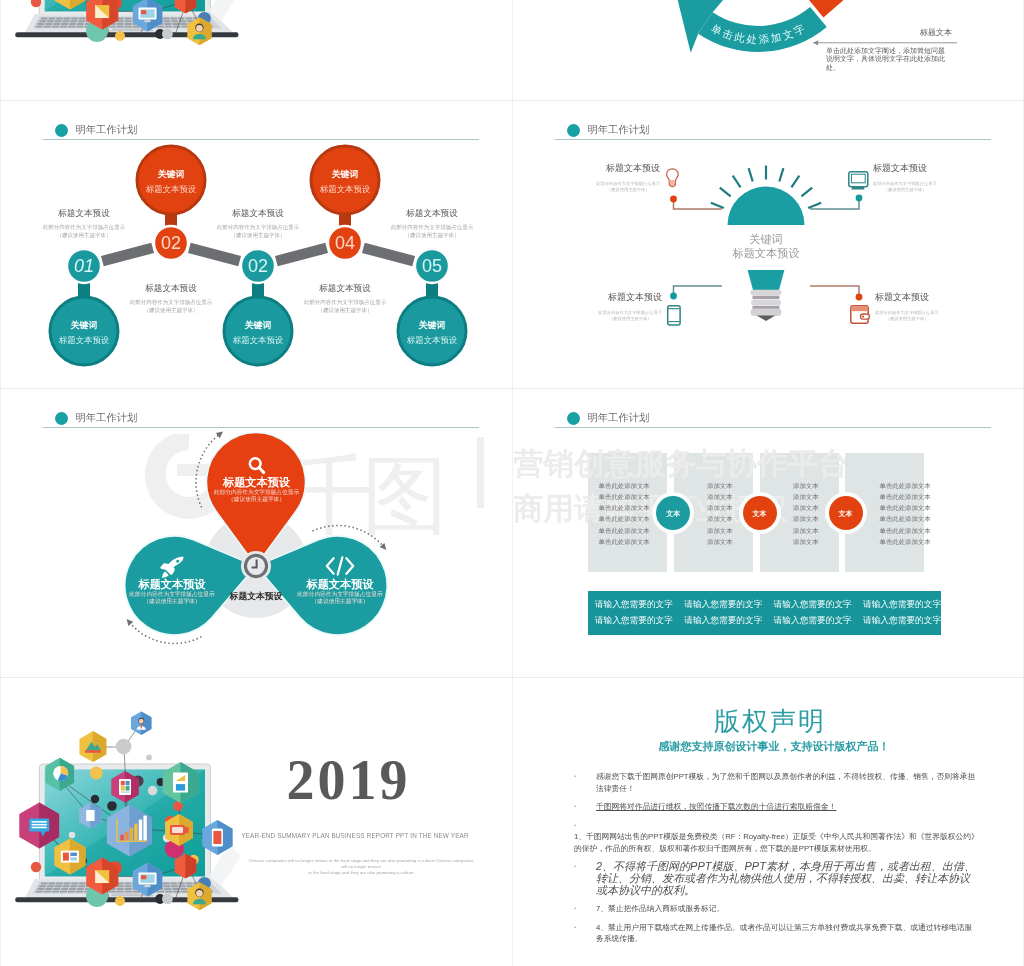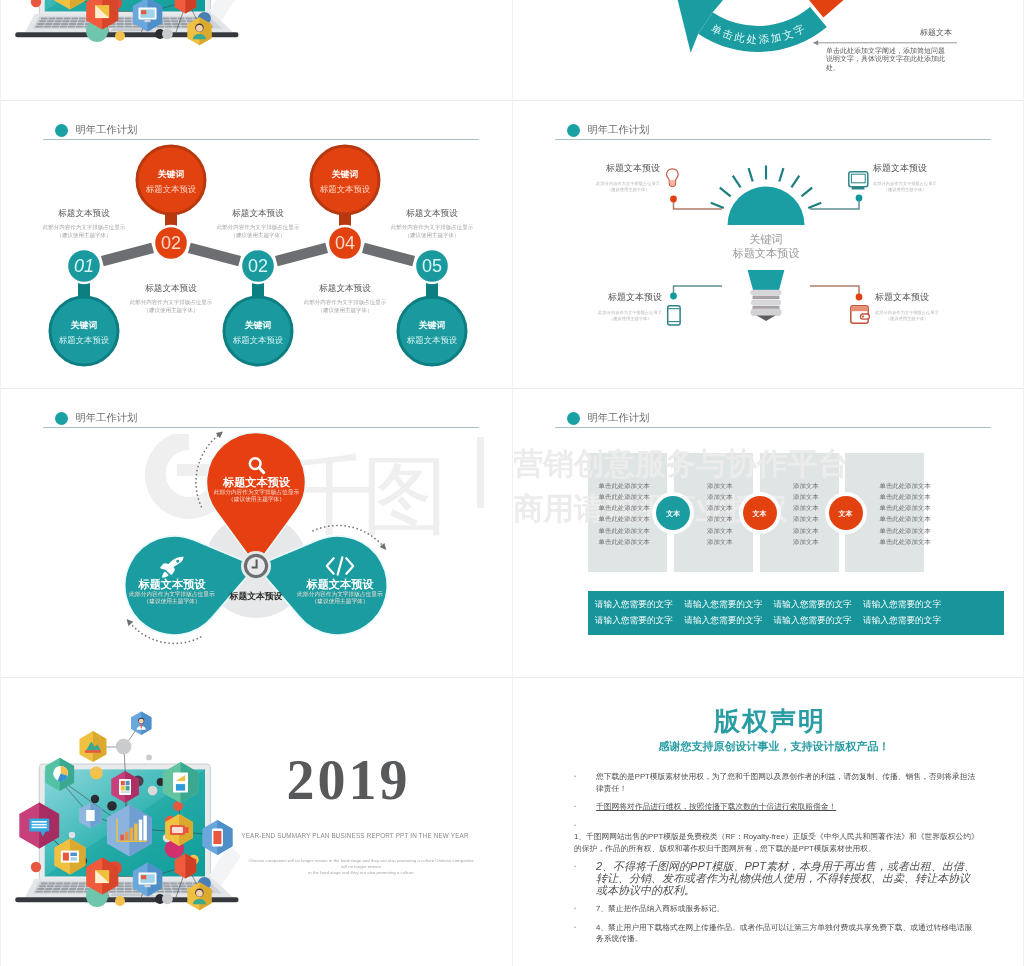--- a/index.html
+++ b/index.html
@@ -552,21 +552,21 @@
         <div style="position:absolute;left:365.5px;top:148px;font-size:6.4px;color:#6f7172;white-space:nowrap;line-height:8px;">单击此处添加文本</div>
         <div style="position:absolute;left:138.29999999999995px;top:102.20000000000005px;width:42px;height:42px;border-radius:50%;background:#fbfcfc;"></div>
         <div style="position:absolute;left:142.29999999999995px;top:106.20000000000005px;width:34px;height:34px;border-radius:50%;background:#1b9ca1;"></div>
         <div style="position:absolute;left:159.29999999999995px;top:118.70000000000005px;transform:translateX(-50%);font-size:7px;color:#fff;font-weight:700;white-space:nowrap;line-height:9px;">文本</div>
         <div style="position:absolute;left:224.60000000000002px;top:102.20000000000005px;width:42px;height:42px;border-radius:50%;background:#fbfcfc;"></div>
         <div style="position:absolute;left:228.60000000000002px;top:106.20000000000005px;width:34px;height:34px;border-radius:50%;background:#e1420f;"></div>
         <div style="position:absolute;left:245.60000000000002px;top:118.70000000000005px;transform:translateX(-50%);font-size:7px;color:#fff;font-weight:700;white-space:nowrap;line-height:9px;">文本</div>
         <div style="position:absolute;left:310.5px;top:102.20000000000005px;width:42px;height:42px;border-radius:50%;background:#fbfcfc;"></div>
         <div style="position:absolute;left:314.5px;top:106.20000000000005px;width:34px;height:34px;border-radius:50%;background:#e1420f;"></div>
         <div style="position:absolute;left:331.5px;top:118.70000000000005px;transform:translateX(-50%);font-size:7px;color:#fff;font-weight:700;white-space:nowrap;line-height:9px;">文本</div>
-        <div style="position:absolute;left:74.29999999999995px;top:200.5px;width:416px;height:44.89999999999998px;background:#17959b;overflow:hidden;">
+        <div style="position:absolute;left:74.29999999999995px;top:200.5px;width:353px;height:44.89999999999998px;background:#17959b;overflow:hidden;">
           <div style="position:absolute;left:6.5px;top:8.5px;font-size:8.7px;color:#ffffff;white-space:nowrap;line-height:11px;">请输入您需要的文字</div>
           <div style="position:absolute;left:95.9px;top:8.5px;font-size:8.7px;color:#ffffff;white-space:nowrap;line-height:11px;">请输入您需要的文字</div>
           <div style="position:absolute;left:185.3px;top:8.5px;font-size:8.7px;color:#ffffff;white-space:nowrap;line-height:11px;">请输入您需要的文字</div>
           <div style="position:absolute;left:274.70000000000005px;top:8.5px;font-size:8.7px;color:#ffffff;white-space:nowrap;line-height:11px;">请输入您需要的文字</div>
           <div style="position:absolute;left:6.5px;top:24.9px;font-size:8.7px;color:#ffffff;white-space:nowrap;line-height:11px;">请输入您需要的文字</div>
           <div style="position:absolute;left:95.9px;top:24.9px;font-size:8.7px;color:#ffffff;white-space:nowrap;line-height:11px;">请输入您需要的文字</div>
           <div style="position:absolute;left:185.3px;top:24.9px;font-size:8.7px;color:#ffffff;white-space:nowrap;line-height:11px;">请输入您需要的文字</div>
           <div style="position:absolute;left:274.70000000000005px;top:24.9px;font-size:8.7px;color:#ffffff;white-space:nowrap;line-height:11px;">请输入您需要的文字</div>
         </div>
       </div>
@@ -831,26 +831,26 @@
       </svg>
     <div class="txt ctr" style="left:345px;top:80px;font-size:56px;line-height:42px;color:#58595b;
          font-family:'Liberation Serif',serif;font-weight:700;letter-spacing:3px;text-indent:3px;">2019</div>
     <div class="txt ctr" style="left:353px;top:152px;font-size:6.35px;line-height:9px;color:#8a8a8a;letter-spacing:0.15px;">YEAR-END SUMMARY  PLAN BUSINESS REPORT PPT IN THE NEW YEAR</div>
     <div class="txt ctr" style="left:359px;top:179px;font-size:4.35px;line-height:6.4px;color:#a6a6a6;">Chinese  companies   will no longer remain  in the hard stage and they are  also promoting a culture Chinese   companies</div>
     <div class="txt ctr" style="left:359px;top:185px;font-size:4.35px;line-height:6.4px;color:#a6a6a6;">will no longer remain</div>
     <div class="txt ctr" style="left:359px;top:191px;font-size:4.35px;line-height:6.4px;color:#a6a6a6;">in the hard stage and they are also promoting a culture</div>
   </div>
 
   <div class="slide" id="sl-cpy" style="left:514px;top:679px;width:509px;height:286px;">
-    <div class="txt ctr" style="left:256px;top:27px;font-size:26px;line-height:30px;color:#2a9da4;font-weight:700;letter-spacing:2px;">版权声明</div>
+    <div class="txt ctr" style="left:256px;top:27px;font-size:26px;line-height:30px;color:#2a9da4;font-weight:400;letter-spacing:2px;">版权声明</div>
     <div class="txt ctr" style="left:260px;top:61px;font-size:11px;line-height:13px;color:#2a9da4;font-weight:700;">感谢您支持原创设计事业，支持设计版权产品！</div>
     <div id="cpy-list" style="position:absolute;left:60px;top:92px;width:406px;">
         <div style="position:relative;display:flex;margin-bottom:7px;">
           <span style="width:22px;flex:none;color:#a8a8a8;font-size:6px;line-height:11.5px;">•</span>
-          <span style="flex:1;font-size:7.75px;line-height:11.6px;color:#4d4d4d;">您下载的是PPT模版素材使用权，为了您和千图网以及原创作者的利益，请勿复制、传播、销售，否则将承担法律责任！</span>
+          <span style="flex:1;font-size:7.75px;line-height:11.6px;color:#4d4d4d;">感谢您下载千图网原创PPT模板，为了您和千图网以及原创作者的利益，不得转授权、传播、销售，否则将承担法律责任！</span>
         </div>
         <div style="position:relative;display:flex;margin-bottom:7px;">
           <span style="width:22px;flex:none;color:#a8a8a8;font-size:6px;line-height:11.5px;">•</span>
           <span style="flex:1;font-size:7.75px;line-height:11.6px;color:#4d4d4d;text-decoration:underline;">千图网将对作品进行维权，按照传播下载次数的十倍进行索取赔偿金！</span>
         </div>
         <div style="position:relative;display:flex;margin-bottom:7px;flex-direction:column;">
           <span style="width:22px;flex:none;color:#a8a8a8;font-size:6px;line-height:11.5px;">•</span>
           <span style="flex:1;font-size:7.75px;line-height:11.6px;color:#4d4d4d;">1、千图网网站出售的PPT模版是免费税类（RF：Royalty-free）正版受《中华人民共和国著作法》和《世界版权公约》的保护，作品的所有权、版权和著作权归千图网所有，您下载的是PPT模版素材使用权。</span>
         </div>
         <div style="position:relative;display:flex;margin-bottom:7px;">

